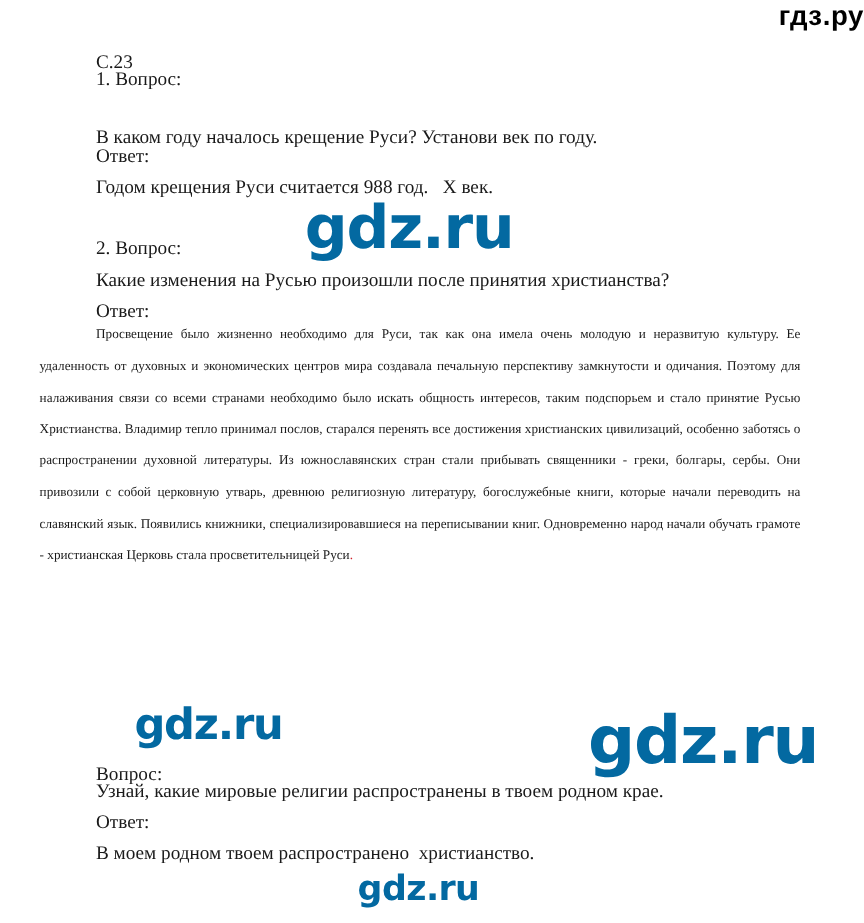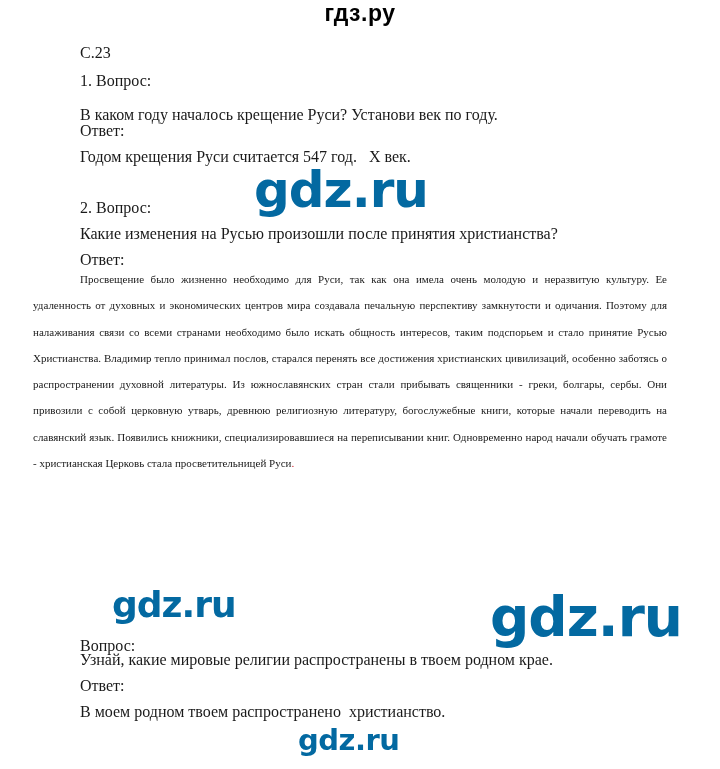--- a/index.html
+++ b/index.html
@@ -13,21 +13,21 @@
       position: relative;
       overflow: hidden;
       color: #1a1a1a;
       font-family: "Liberation Serif", "DejaVu Serif", serif;
     }
     .site-header {
       position: absolute;
       left: 0;
       top: 0;
       width: 720px;
-      text-align: center;
+      text-align: right;
       font-family: "Liberation Sans", "DejaVu Sans", sans-serif;
       font-weight: bold;
       font-size: 23px;
       line-height: 28px;
       letter-spacing: 0.5px;
       color: #000;
       top: -1px;
     }
     .line {
       position: absolute;
@@ -61,24 +61,24 @@
     .wm-3 { left: 490px; top: 585px; font-size: 55px; line-height: 64px; }
     .wm-4 { left: 298px; top: 722px; font-size: 29px; line-height: 36px; letter-spacing: -0.5px; }
   </style>
 </head>
 <body>
 
 <div class="site-header">гдз.ру</div>
 
 <div class="line" style="top:41px;">С.23</div>
 
-<div class="line" style="top:69px;text-align:right;">1. Вопрос:</div>
+<div class="line" style="top:55px;text-align:right;">1. Вопрос:</div>
 <div class="line" style="top:103px;">В каком году началось крещение Руси? Установи век по году.</div>
 <div class="line" style="top:119px;">Ответ:</div>
-<div class="line" style="top:145px; white-space:pre;">Годом крещения Руси считается 547 год.   Х век.</div>
+<div class="line" style="top:145px; white-space:pre;">Годом крещения Руси считается 988 год.   Х век.</div>
 
 <div class="line" style="top:196px;">2. Вопрос:</div>
 <div class="line" style="top:222px;">Какие изменения на Русью произошли после принятия христианства?</div>
 <div class="line" style="top:248px;">Ответ:</div>
 
 <div class="para"><span>Просвещение было жизненно необходимо для Руси, так как она имела очень молодую и неразвитую культуру. Ее удаленность от духовных и экономических центров мира создавала печальную перспективу замкнутости и одичания. Поэтому для налаживания  связи со всеми странами необходимо было искать общность интересов, таким подспорьем и стало принятие Русью Христианства. Владимир  тепло принимал послов, старался перенять все достижения христианских цивилизаций, особенно заботясь о распространении духовной литературы. Из южнославянских стран стали прибывать священники - греки, болгары, сербы. Они привозили с собой церковную утварь, древнюю религиозную литературу, богослужебные книги, которые начали переводить на славянский язык. Появились книжники, специализировавшиеся на переписывании книг. Одновременно народ начали обучать грамоте - христианская Церковь стала просветительницей Руси</span><span class="red-dot" style="color: rgb(208, 32, 42);">.</span></div>
 
 <div class="line" style="top:634px;">Вопрос:</div>
 <div class="line" style="top:648px;">Узнай, какие мировые религии распространены в твоем родном крае.</div>
 <div class="line" style="top:674px;">Ответ:</div>

